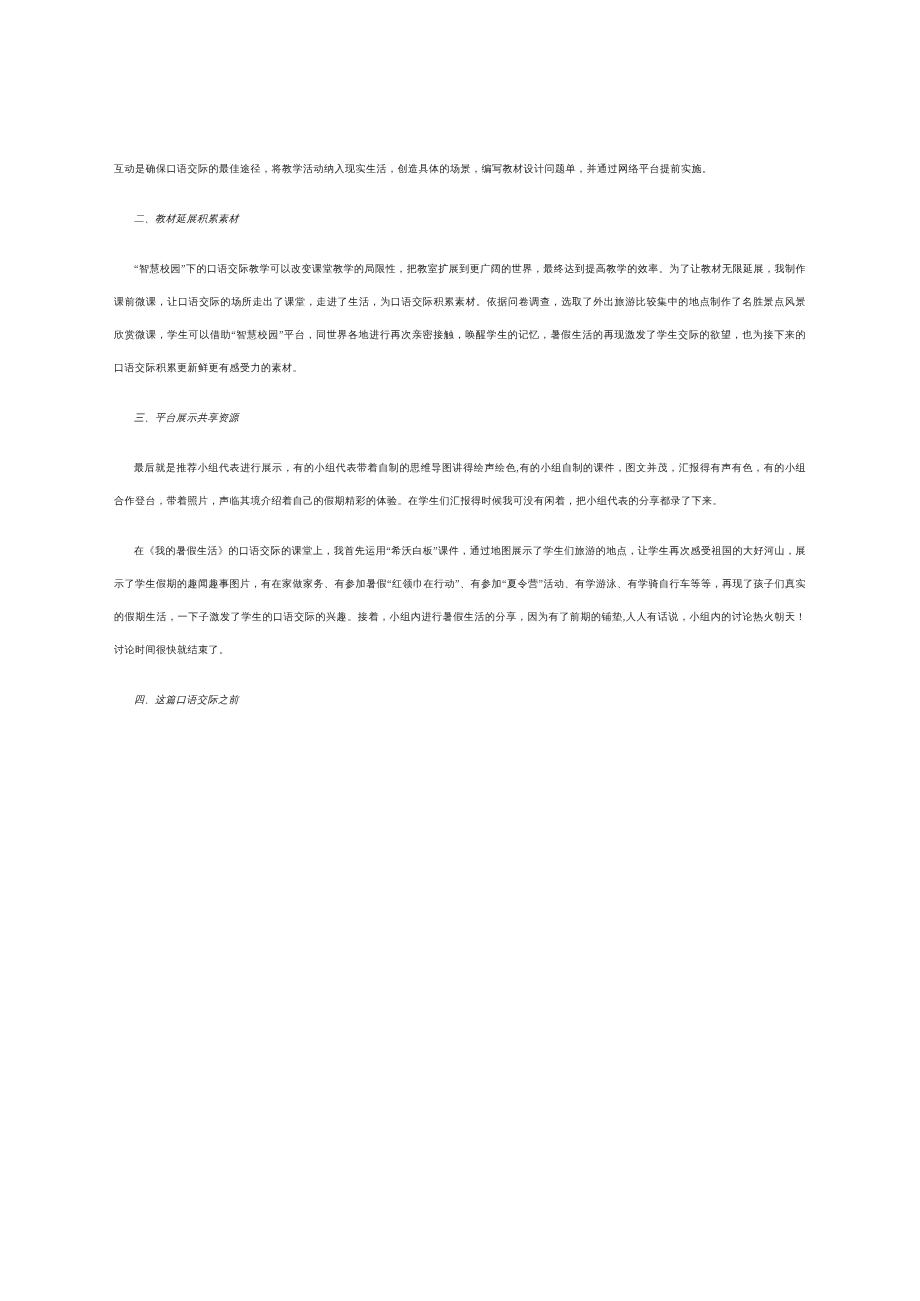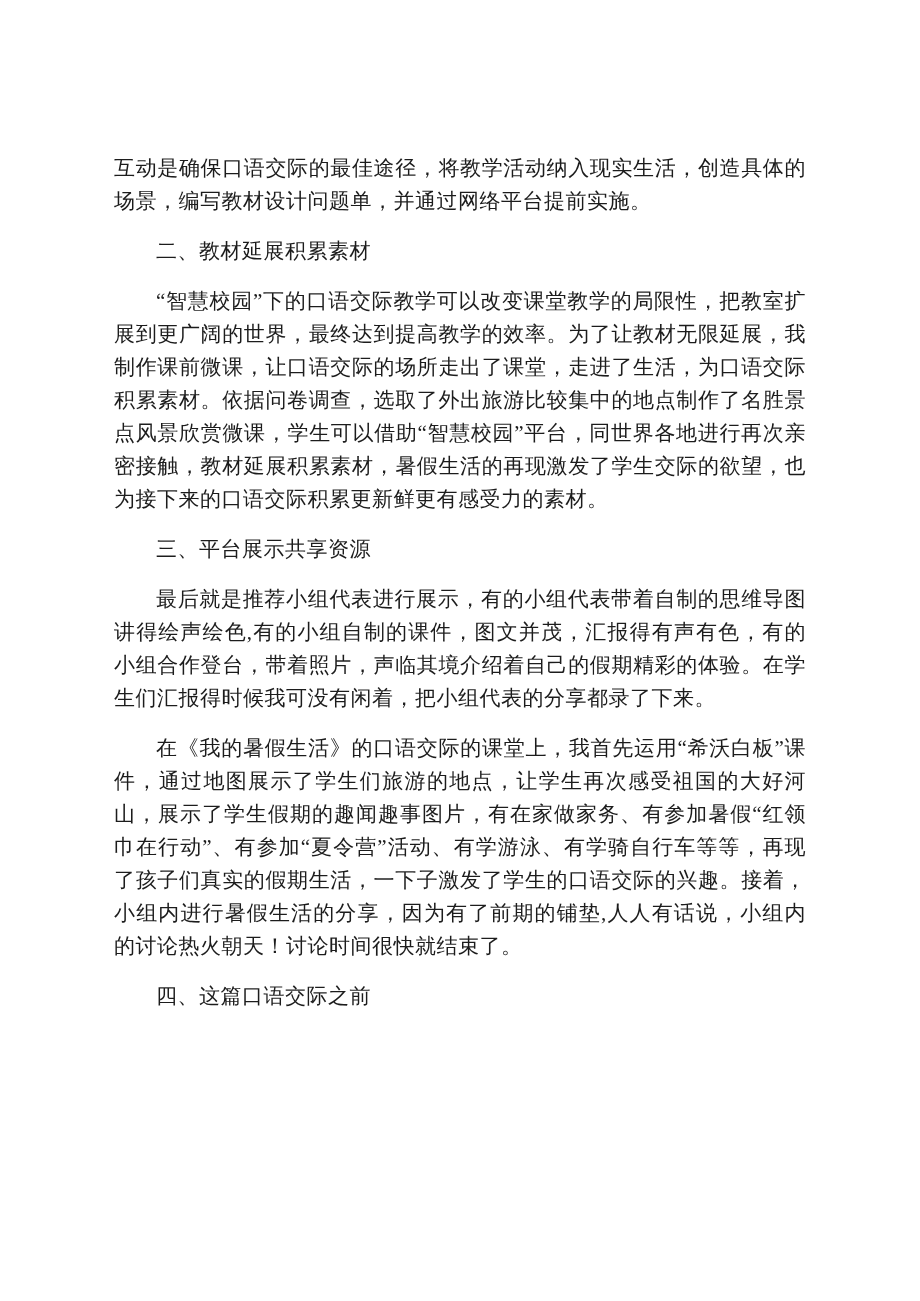--- a/index.html
+++ b/index.html
@@ -10,43 +10,43 @@
   .page {
     position: relative;
     width: 920px;
     height: 1301px;
     margin: 0 auto;
     background: #ffffff;
     padding: 152px 114px 0 114px;
     overflow: hidden;
   }
   .para {
-    font-size: 21px;
+    font-size: 10px;
     line-height: 33px;
     color: #1c1c1c;
     text-align: justify;
     text-justify: inter-ideograph;
     letter-spacing: 0.5px;
     margin-bottom: 17px;
     word-break: break-all;
   }
   .para.indent { text-indent: 2em; }
   .para.no-indent { text-indent: 0; }
-  .para.heading { text-indent: 2em; }
+  .para.heading { text-indent: 2em; font-style: italic; }
 </style>
 </head>
 <body>
 
 <div class="page">
   <p class="para no-indent">互动是确保口语交际的最佳途径，将教学活动纳入现实生活，创造具体的场景，编写教材设计问题单，并通过网络平台提前实施。</p>
 
 
   <p class="para heading">二、教材延展积累素材</p>
 
-  <p class="para indent">“智慧校园”下的口语交际教学可以改变课堂教学的局限性，把教室扩展到更广阔的世界，最终达到提高教学的效率。为了让教材无限延展，我制作课前微课，让口语交际的场所走出了课堂，走进了生活，为口语交际积累素材。依据问卷调查，选取了外出旅游比较集中的地点制作了名胜景点风景欣赏微课，学生可以借助“智慧校园”平台，同世界各地进行再次亲密接触，教材延展积累素材，暑假生活的再现激发了学生交际的欲望，也为接下来的口语交际积累更新鲜更有感受力的素材。</p>
+  <p class="para indent">“智慧校园”下的口语交际教学可以改变课堂教学的局限性，把教室扩展到更广阔的世界，最终达到提高教学的效率。为了让教材无限延展，我制作课前微课，让口语交际的场所走出了课堂，走进了生活，为口语交际积累素材。依据问卷调查，选取了外出旅游比较集中的地点制作了名胜景点风景欣赏微课，学生可以借助“智慧校园”平台，同世界各地进行再次亲密接触，唤醒学生的记忆，暑假生活的再现激发了学生交际的欲望，也为接下来的口语交际积累更新鲜更有感受力的素材。</p>
 
   <p class="para heading">三、平台展示共享资源</p>
 
   <p class="para indent">最后就是推荐小组代表进行展示，有的小组代表带着自制的思维导图讲得绘声绘色,有的小组自制的课件，图文并茂，汇报得有声有色，有的小组合作登台，带着照片，声临其境介绍着自己的假期精彩的体验。在学生们汇报得时候我可没有闲着，把小组代表的分享都录了下来。</p>
 
   <p class="para indent">在《我的暑假生活》的口语交际的课堂上，我首先运用“希沃白板”课件，通过地图展示了学生们旅游的地点，让学生再次感受祖国的大好河山，展示了学生假期的趣闻趣事图片，有在家做家务、有参加暑假“红领巾在行动”、有参加“夏令营”活动、有学游泳、有学骑自行车等等，再现了孩子们真实的假期生活，一下子激发了学生的口语交际的兴趣。接着，小组内进行暑假生活的分享，因为有了前期的铺垫,人人有话说，小组内的讨论热火朝天！讨论时间很快就结束了。</p>
 
   <p class="para heading">四、这篇口语交际之前</p>
 </div>
 

